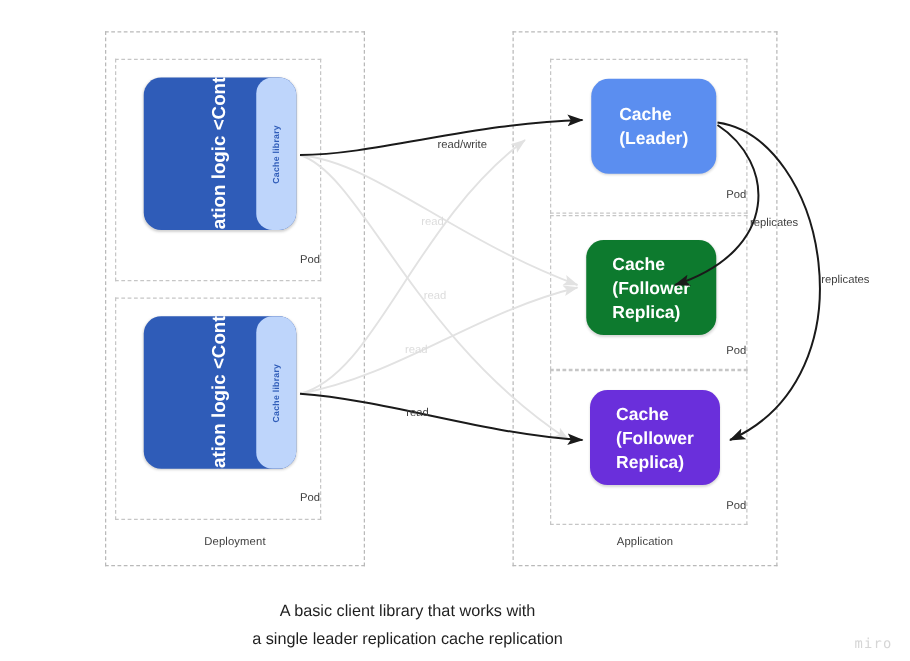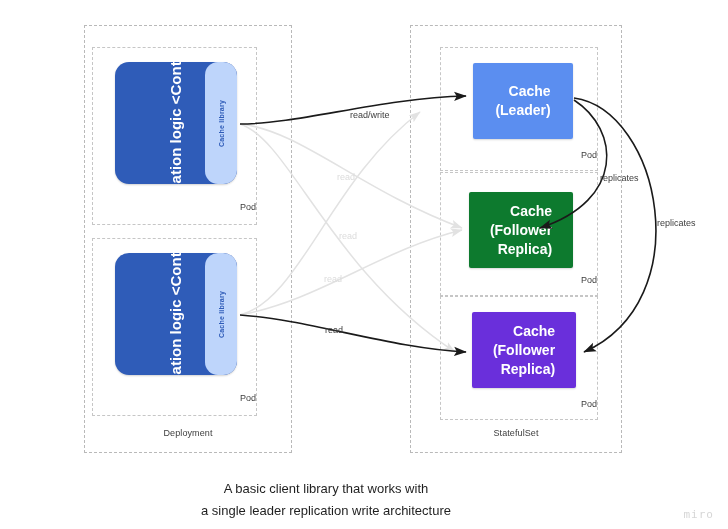--- a/index.html
+++ b/index.html
@@ -77,25 +77,25 @@
     white-space:nowrap;
     color:#2f5cb8;
     font-weight:bold;
     font-size:7px;
     letter-spacing:.2px;
   }
 
   
   .cache{
     position:absolute;
-    border-radius:2px;
+    border-radius:14px;
     display:flex;
     align-items:center;
     justify-content:center;
-    text-align:right;
+    text-align:left;
     color:#ffffff;
     font-weight:bold;
     font-size:14px;
     line-height:19px;
     box-shadow:0 1px 2px rgba(0,0,0,.16);
   }
   .cache span{display:block;white-space:pre-line;}
 
   
   #edges{position:absolute;left:0;top:0;width:728px;height:529px;pointer-events:none;}
@@ -162,21 +162,21 @@
       <span>Application
 logic
 &lt;Container&gt;</span>
     </div>
     <div class="libstrip" style="width:32px;">
       <span>Cache library</span>
     </div>
   </div>
 
   <div class="group" style="left:410px;top:25px;width:212px;height:428px;">
-    <div class="group-label" style="left:0;bottom:14px;">StatefulSet</div>
+    <div class="group-label" style="left:0;bottom:14px;">Application</div>
   </div>
 
   <div class="pod" style="left:440px;top:47px;width:158px;height:124px;">
     <div class="pod-label" style="left:0;bottom:10px;">Pod</div>
   </div>
   <div class="cache" style="left:473px;top:63px;width:100px;height:76px;background:#5b8ef0;">
     <span>Cache
 (Leader)</span>
   </div>
 
@@ -224,17 +224,17 @@
   <div class="elabel faint" style="left:337px;top:172px;">read</div>
   <div class="elabel faint" style="left:339px;top:231px;">read</div>
   <div class="elabel faint" style="left:324px;top:274px;">read</div>
 
   <div class="elabel" style="left:325px;top:325px;">read</div>
   <div class="elabel" style="left:600px;top:173px;">replicates</div>
   <div class="elabel" style="left:657px;top:218px;">replicates</div>
 
   <div id="caption">
     <div>A basic client library that works with</div>
-    <div>a single leader replication write architecture</div>
+    <div>a single leader replication cache replication</div>
   </div>
 
   <div id="watermark">miro</div>
 </div>
 
 </body></html>

